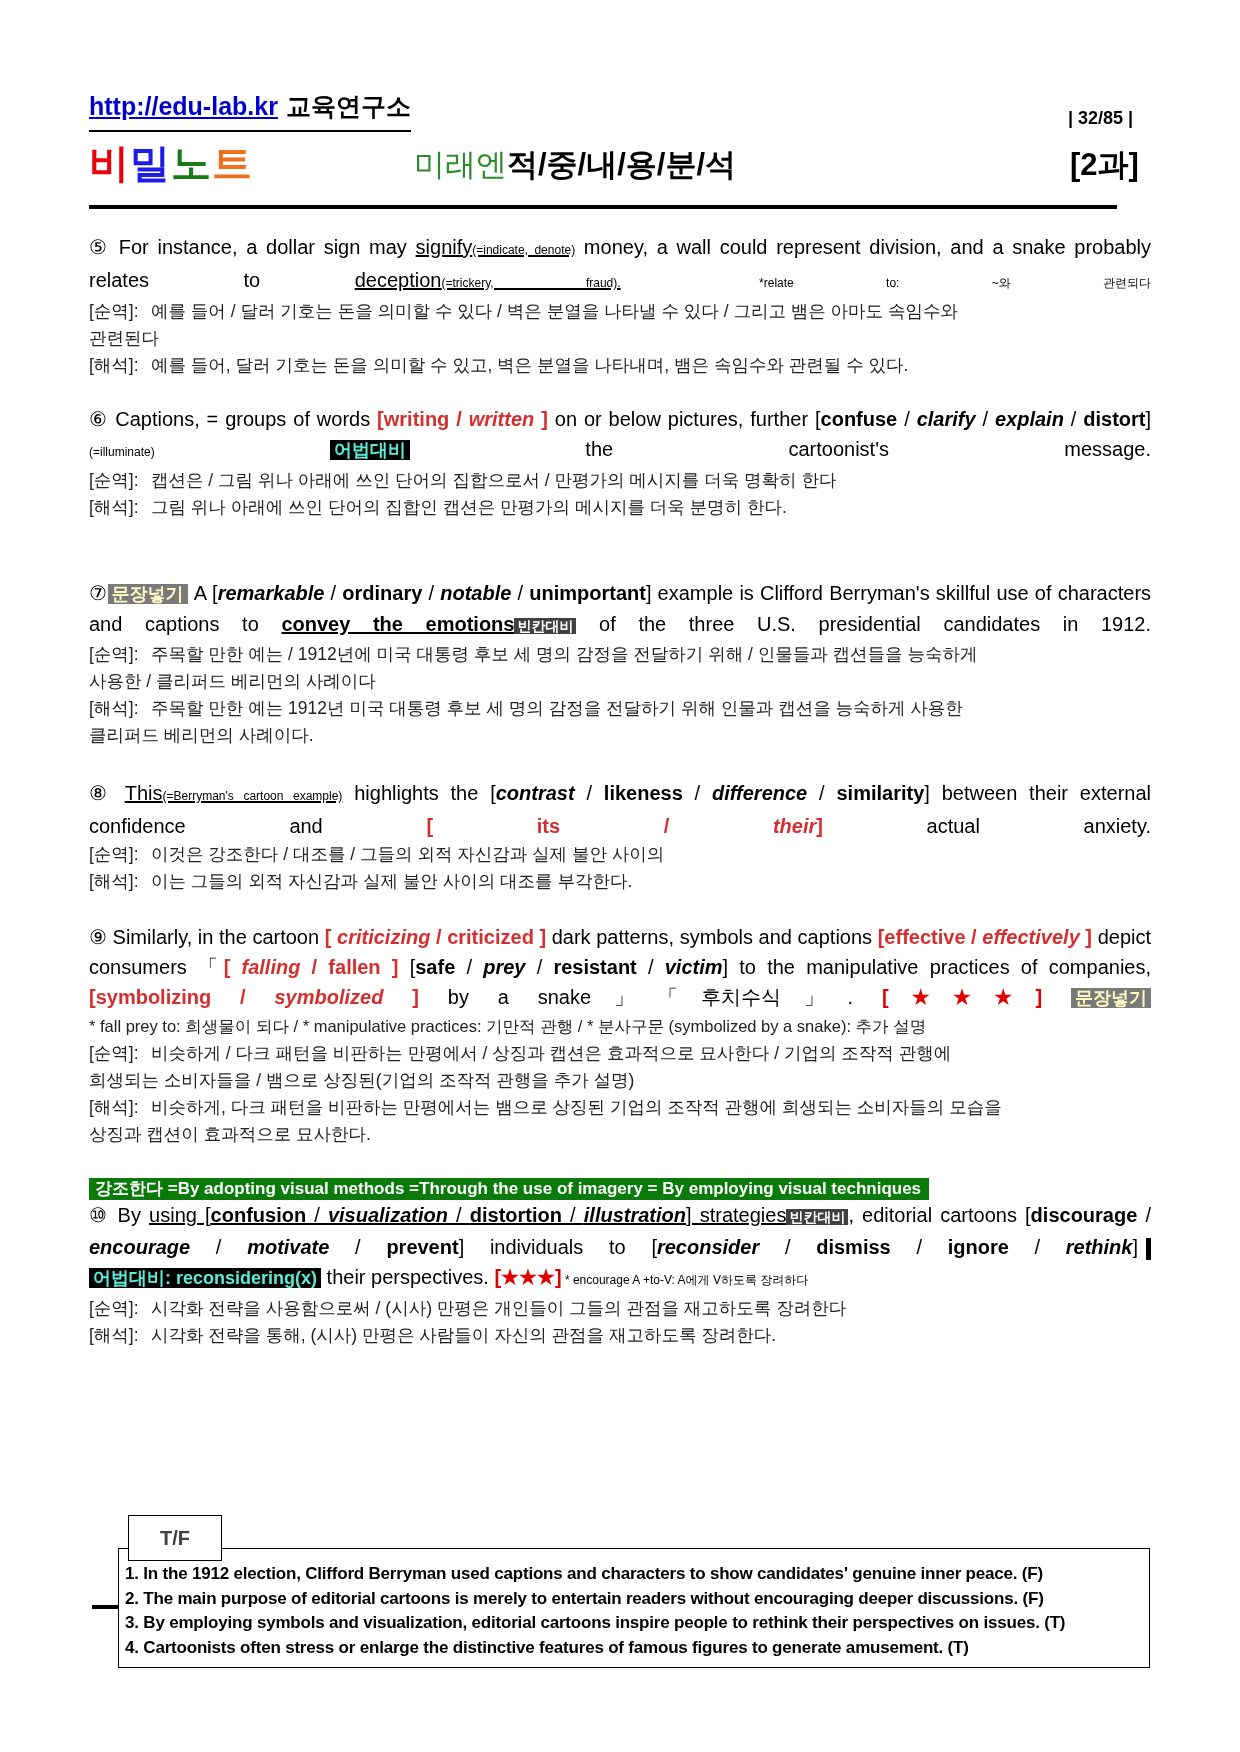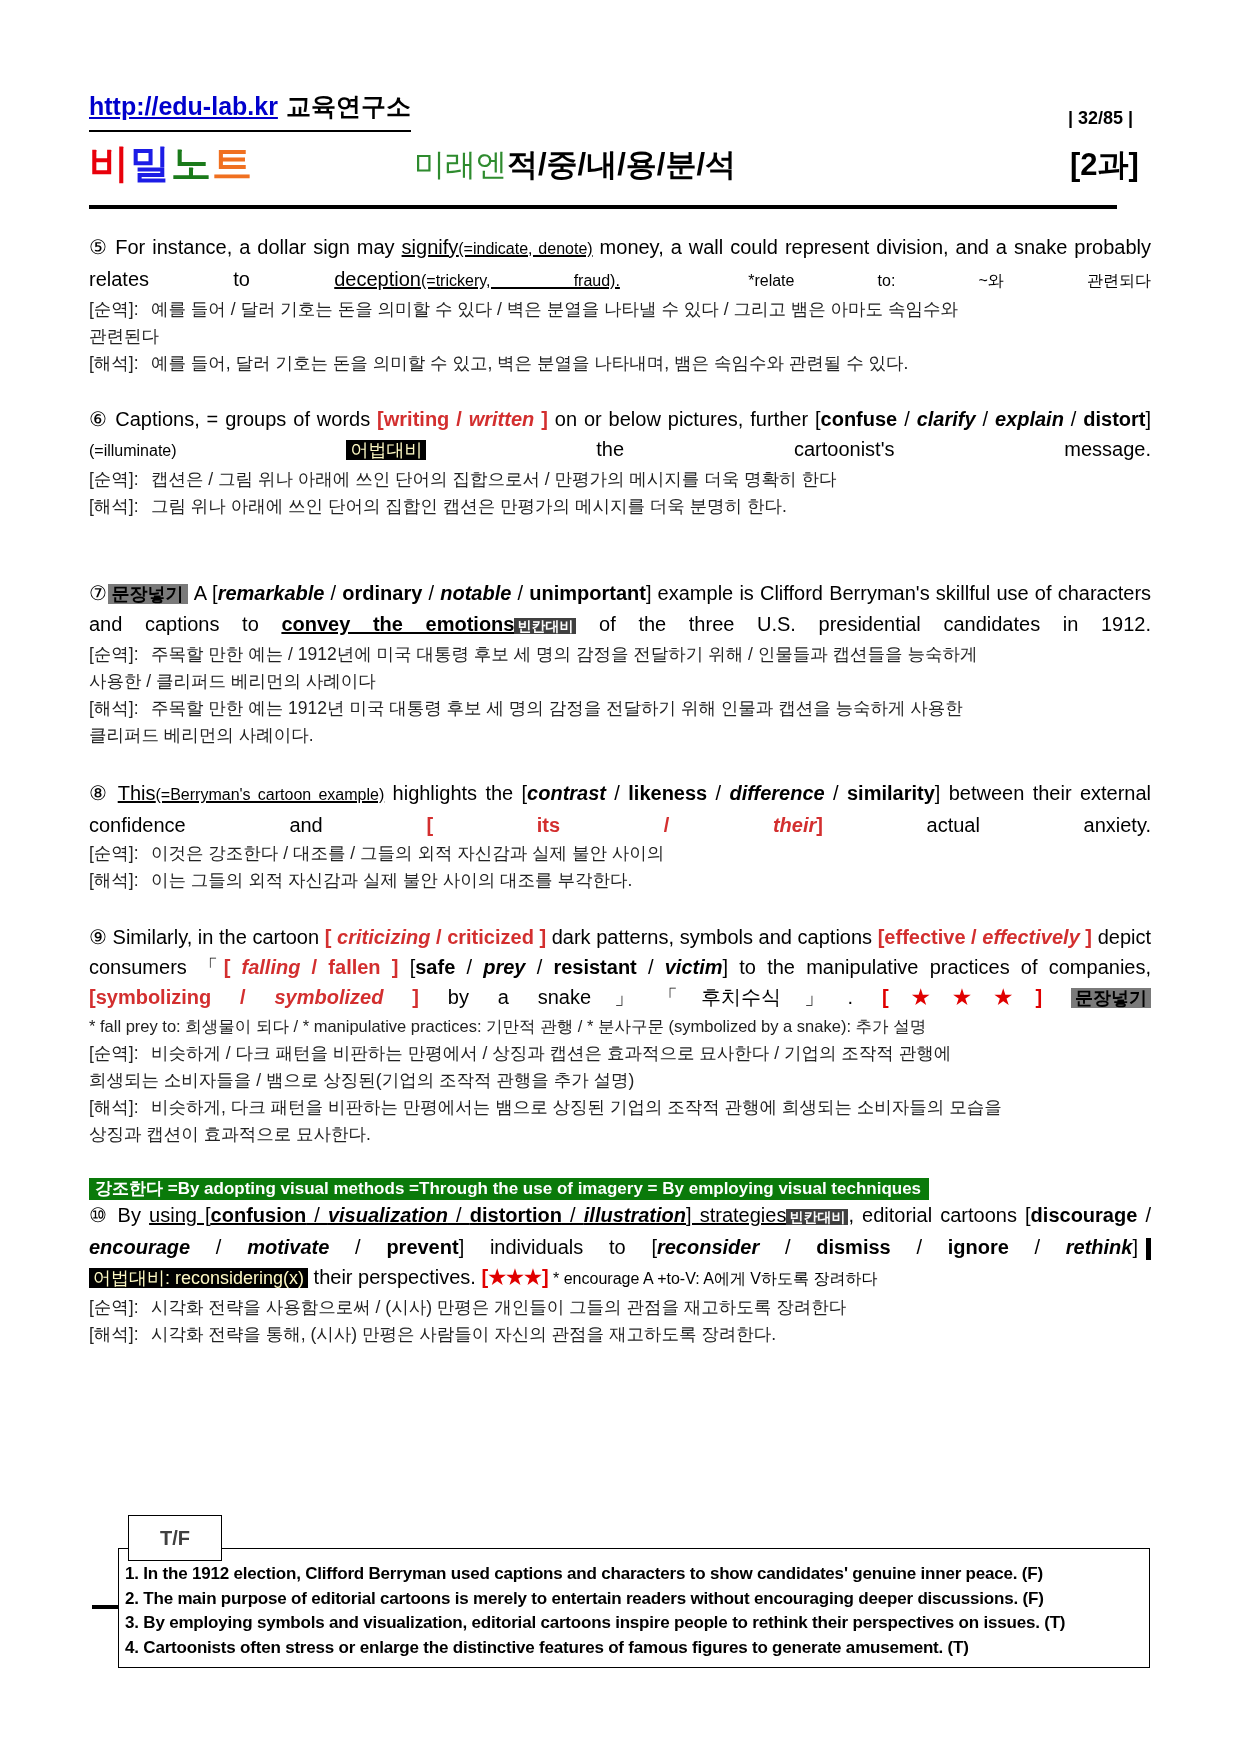--- a/index.html
+++ b/index.html
@@ -20,27 +20,27 @@
   .hdr-title .pub { color: #2e8b2e; font-weight: normal; }
   .hdr-lesson { position: absolute; left: 1070px; top: 144px; font-family: "Liberation Sans", sans-serif; font-weight: bold; font-size: 31px; }
   .hdr-rule { position: absolute; left: 89px; top: 205px; width: 1028px; height: 4px; background: #000; }
 
   
   .para { position: absolute; left: 89px; width: 1062px; font-family: "Liberation Sans", sans-serif; }
   .en { font-size: 20px; line-height: 30px; text-align: justify; text-align-last: justify; }
   .en.last { text-align-last: left; }
   .ko { font-size: 17.5px; line-height: 27px; color: #222; }
   .ko .tag { display: inline-block; width: 62px; }
-  .small { font-size: 16px; }
+  .small { font-size: 12px; }
   .u { text-decoration: underline; }
   .b { font-weight: bold; }
   .i { font-style: italic; }
   .red { color: #d32f2f; font-weight: bold; }
-  .lbl-black { background: #000; color: #fef9c3; font-weight: normal; padding: 0 4px; font-size: 18px; }
-  .lbl-gray { background: #7a7a7a; color: #000000; font-weight: bold; padding: 0 4px; font-size: 18px; }
+  .lbl-black { background: #000; color: #5eead4; font-weight: bold; padding: 0 4px; font-size: 18px; }
+  .lbl-gray { background: #7a7a7a; color: #fef9c3; font-weight: bold; padding: 0 4px; font-size: 18px; }
   .lbl-red { background: #404040; color: #fff; font-weight: bold; padding: 0 3px; font-size: 14px; }
   .lbl-green { display: inline-block; background: #0a7a0a; color: #fff; font-weight: bold; font-size: 17px; padding: 0 8px 0 6px; line-height: 22px; }
   .stars { color: #e00000; font-weight: bold; }
   .bar { display: inline-block; width: 5px; height: 22px; background: #000; vertical-align: middle; margin-left: 8px; }
 
   
   .tf-tab { position: absolute; left: 128px; top: 1515px; width: 92px; height: 44px; border: 1.5px solid #000; background: #fff; text-align: center; line-height: 44px; color: #404040; font-weight: bold; font-size: 20px; font-family: "Liberation Sans", sans-serif; z-index: 2; }
   .tf-box { position: absolute; left: 118px; top: 1548px; width: 1030px; height: 118px; border: 1.5px solid #000; background: #fff; }
   .tf-list { position: absolute; left: 125px; top: 1562px; font-family: "Liberation Sans", sans-serif; font-weight: bold; font-size: 17px; line-height: 24.5px; z-index: 3; white-space: nowrap; letter-spacing: -0.2px; }
   .tf-dash { position: absolute; left: 92px; top: 1605px; width: 26px; height: 4px; background: #000; }

